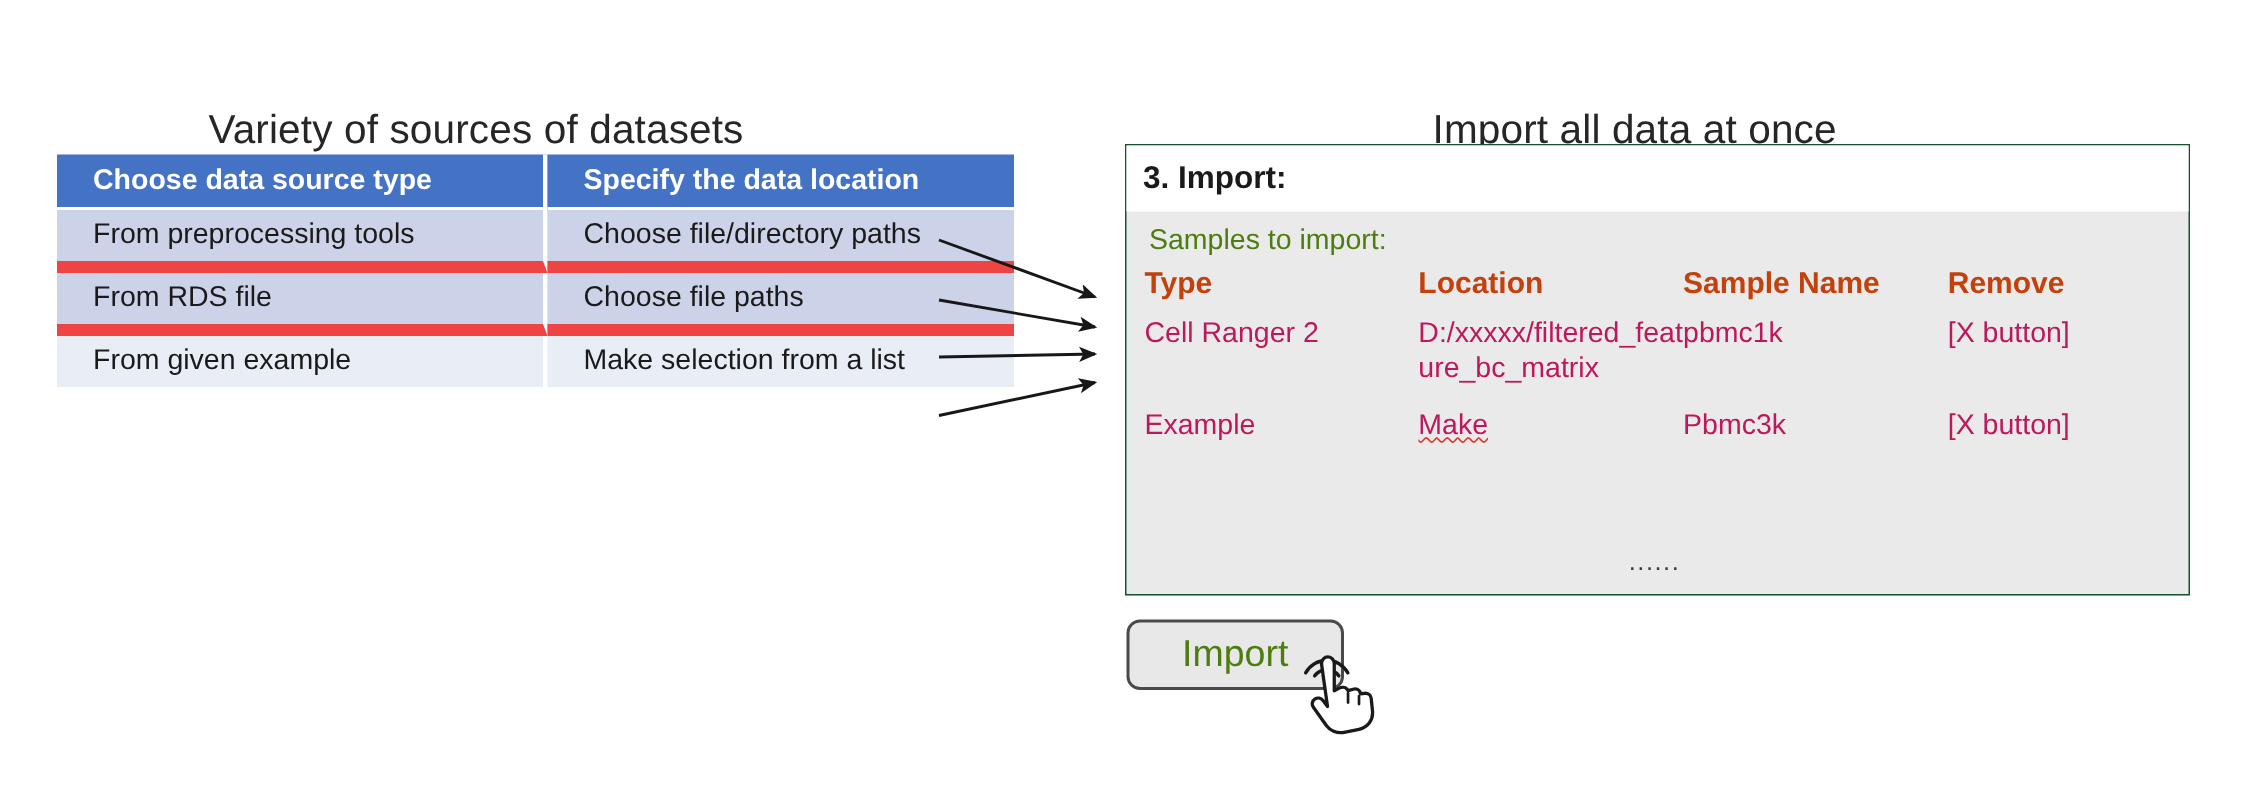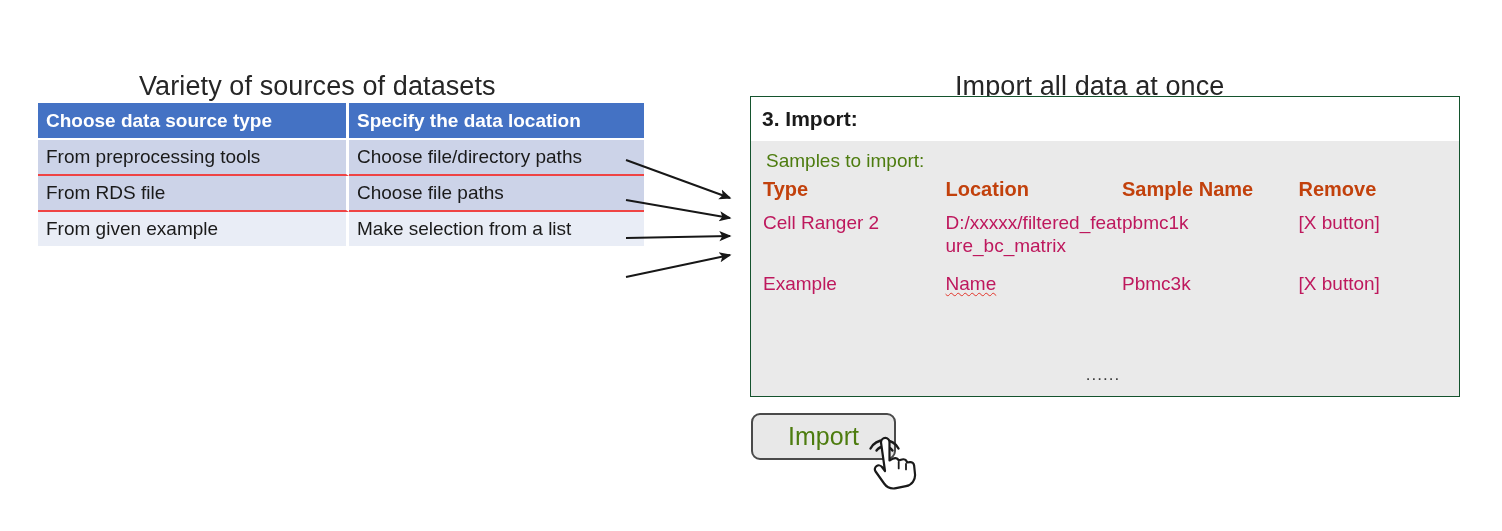--- a/index.html
+++ b/index.html
@@ -38,21 +38,21 @@
   #source-table {
     position: absolute;
     left: 38px;
     top: 103px;
     width: 587px;
     border-collapse: separate;
     border-spacing: 0;
     table-layout: fixed;
   }
   #source-table td, #source-table th {
-    padding: 0 0 0 8px;
+    padding: 0 0 0 24px;
     height: 34px;
     vertical-align: middle;
     text-align: left;
     font-size: 19px;
     font-weight: 400;
     color: #1a1a1a;
     white-space: nowrap;
     overflow: hidden;
   }
   #source-table th {
@@ -60,21 +60,21 @@
     color: #ffffff;
     font-weight: 700;
     font-size: 19px;
     height: 35px;
     border-bottom: 2px solid #ffffff;
   }
   #source-table th.col-a { border-right: 3px solid #ffffff; }
   #source-table td.col-a { border-right: 3px solid #ffffff; }
   #source-table tr.row-odd  td { background: #ccd3e8; }
   #source-table tr.row-even td { background: #e9edf6; }
-  #source-table td { border-bottom: 2px solid #ef4444; }
+  #source-table td { border-bottom: 8px solid #ef4444; }
   #source-table tr:last-child td { border-bottom: none; }
   .col-a { width: 300px; }
   .col-b { width: 287px; }
 
   
   #arrows {
     position: absolute;
     left: 0;
     top: 0;
     width: 1502px;
@@ -254,21 +254,21 @@
       </thead>
       <tbody>
         <tr>
           <td class="c-type">Cell Ranger 2</td>
           <td class="c-loc">D:/xxxxx/filtered_feature_bc_matrix</td>
           <td class="c-name">pbmc1k</td>
           <td class="c-remove">[X button]</td>
         </tr>
         <tr>
           <td class="c-type">Example</td>
-          <td class="c-loc"><span class="misspelled">Name</span></td>
+          <td class="c-loc"><span class="misspelled">Make</span></td>
           <td class="c-name">Pbmc3k</td>
           <td class="c-remove">[X button]</td>
         </tr>
       </tbody>
     </table>
 
     <div id="ellipsis-row">......</div>
   </div>
 
   <div id="import-button">

